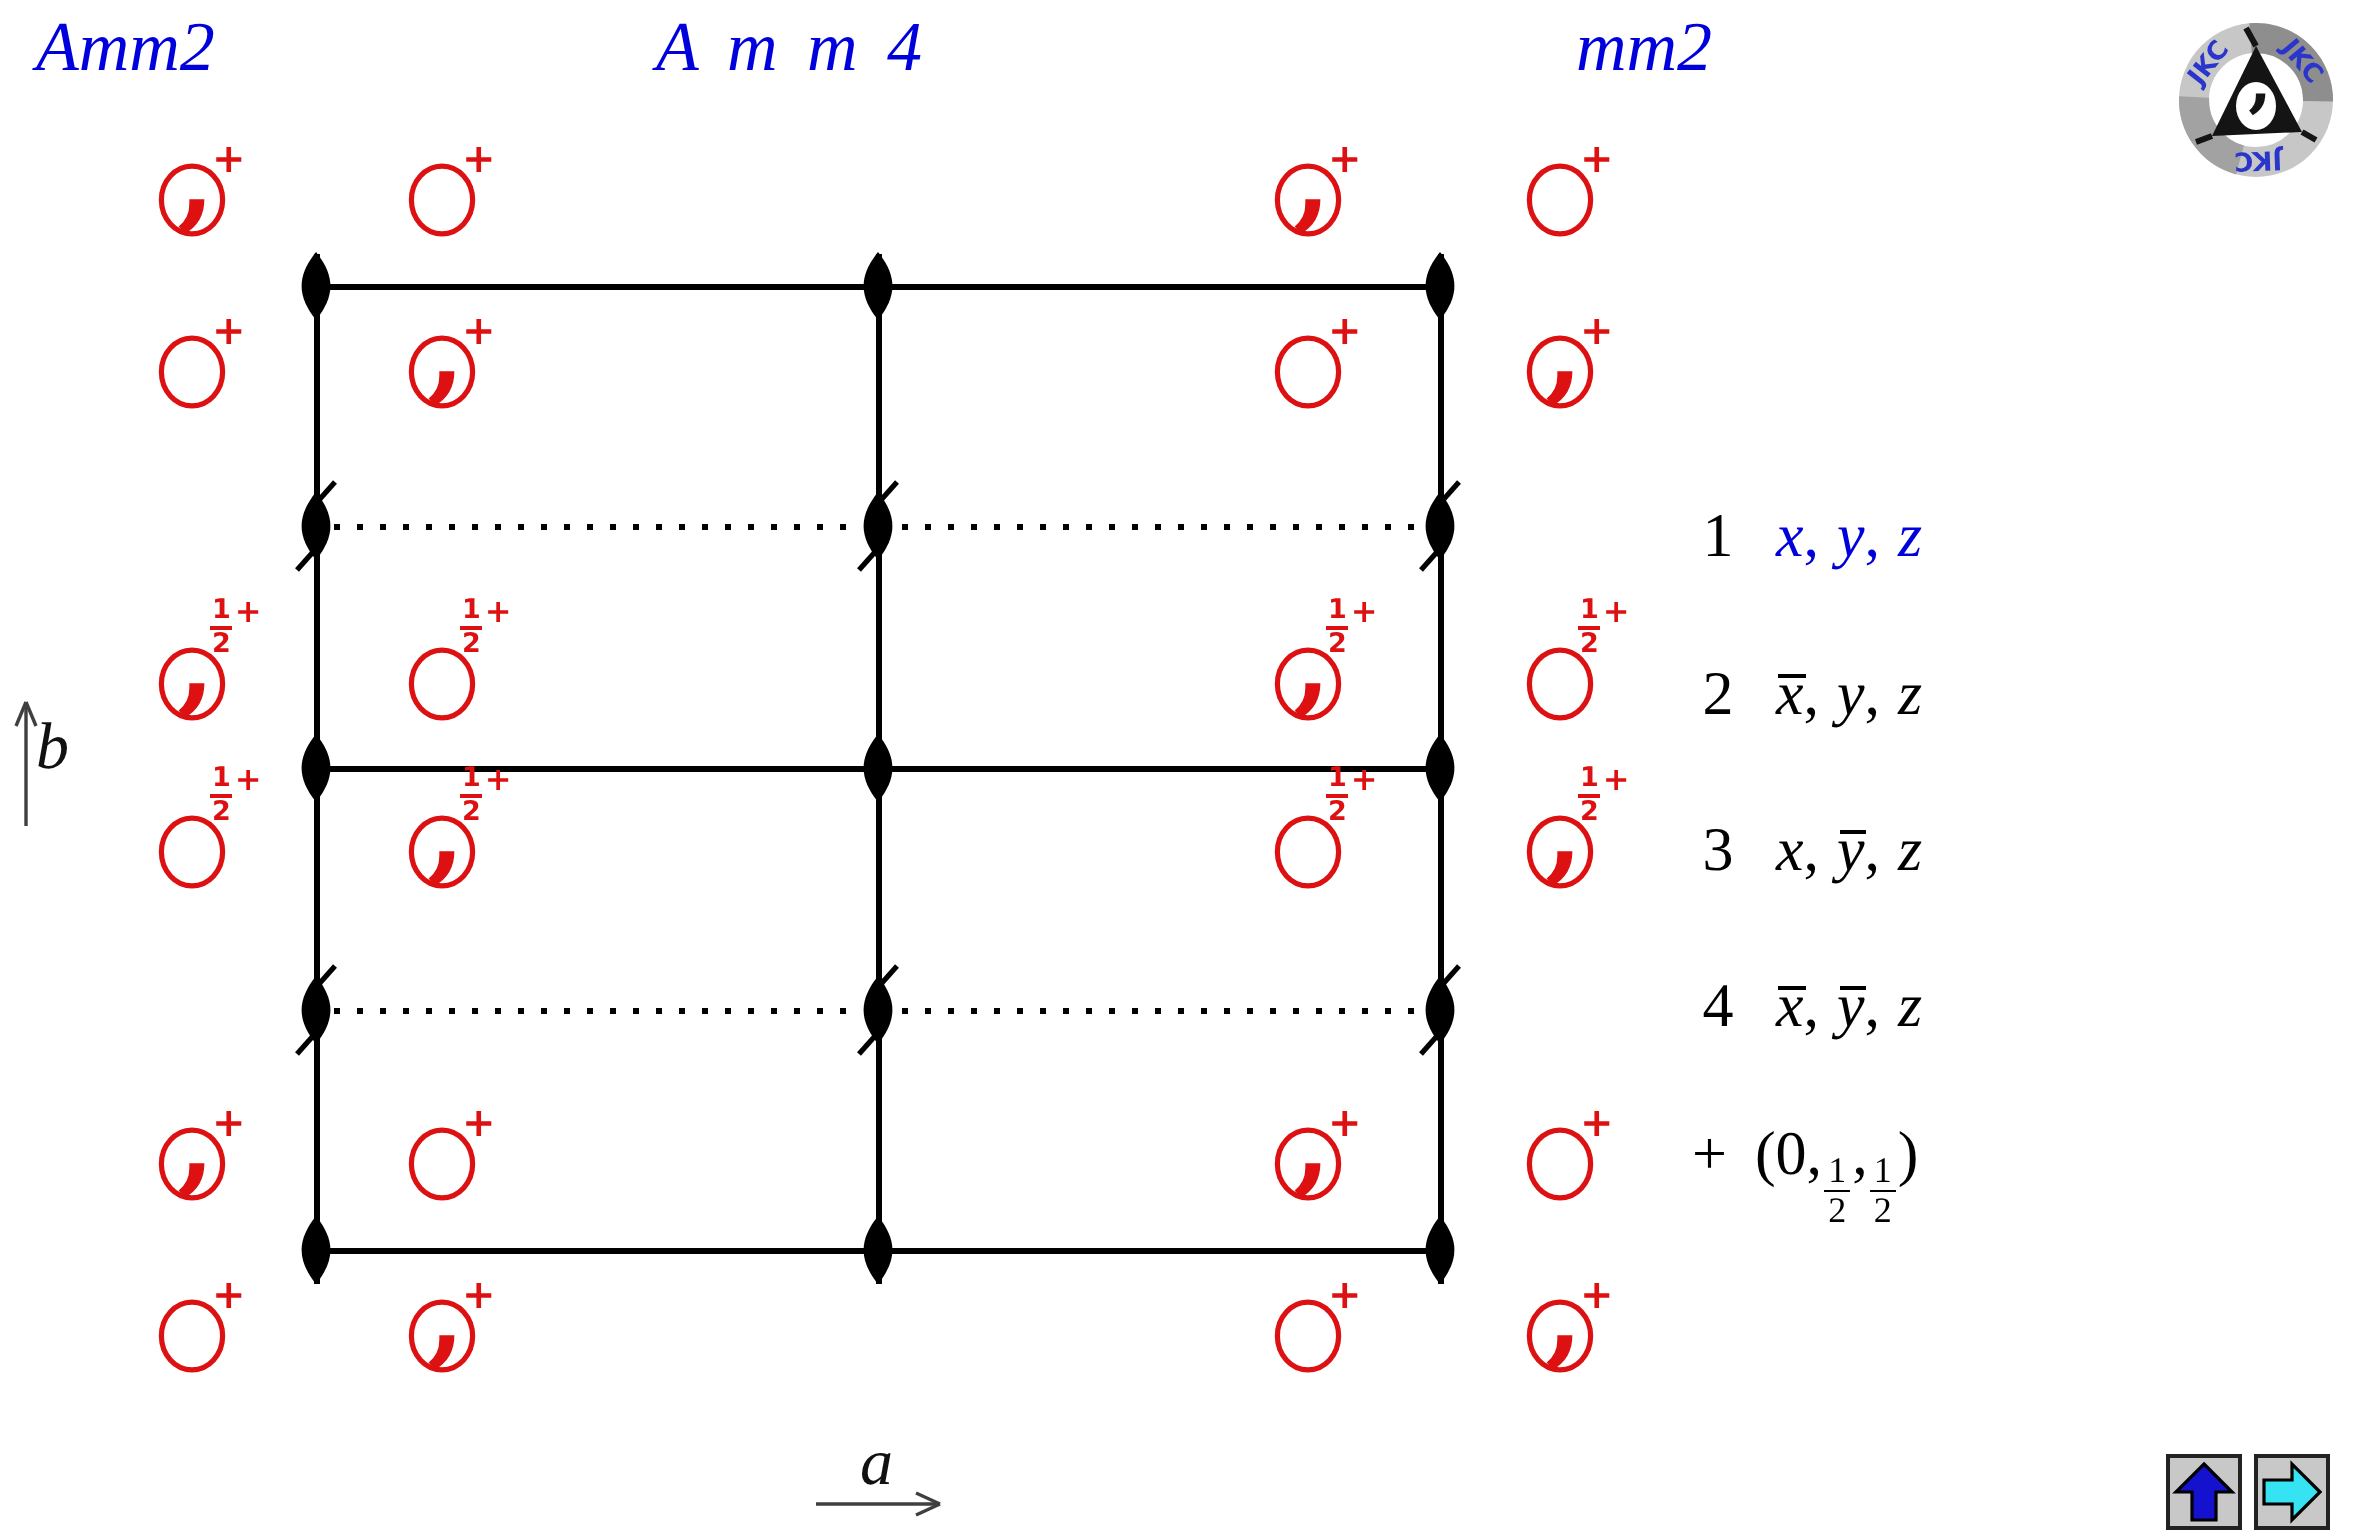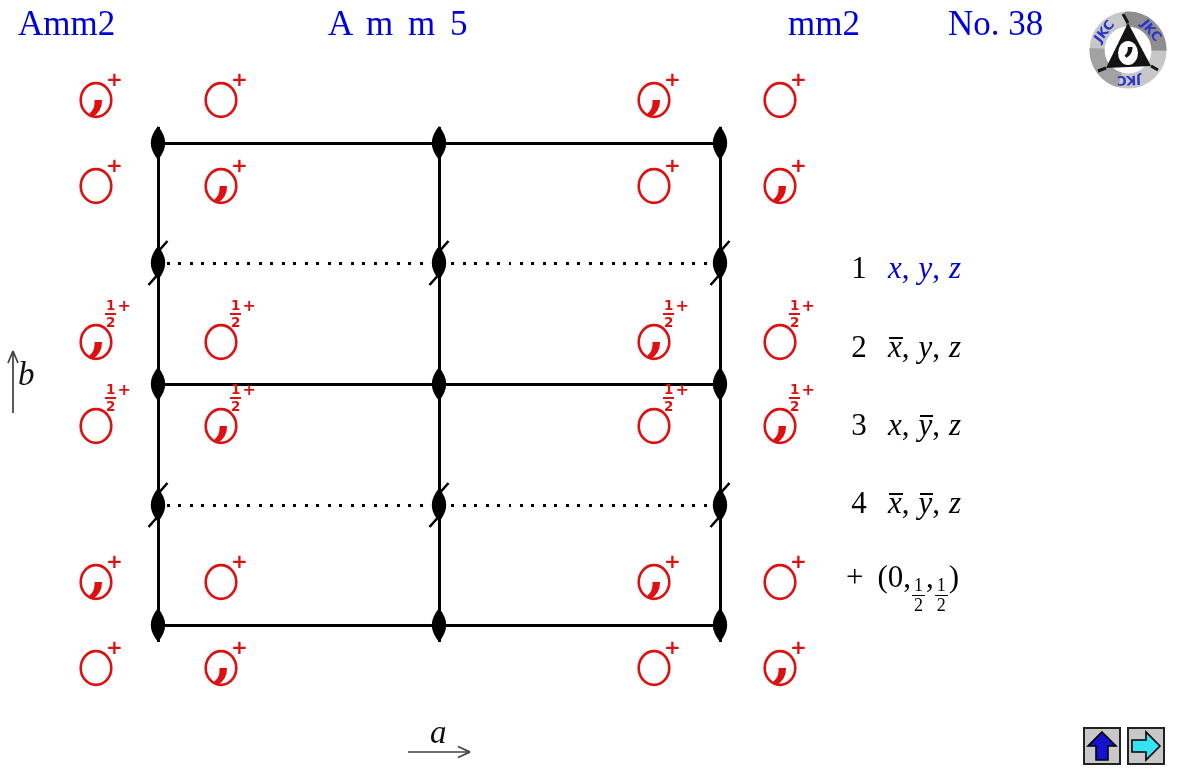--- a/index.html
+++ b/index.html
@@ -1,18 +1,18 @@
 <!DOCTYPE html>
 <html><head>
 <meta charset="utf-8">
 <style>
   html,body{margin:0;padding:0;background:#fff;}
   #stage{position:relative;width:1180px;height:770px;background:#fff;overflow:hidden;
          font-family:"Liberation Serif","DejaVu Serif",serif;}
-  .title{position:absolute;top:4px;font-size:35px;color:#0000dd;white-space:nowrap;}
+  .title{position:absolute;top:4px;font-size:35px;font-style:italic;color:#0000dd;white-space:nowrap;}
   .title.roman{font-style:normal;}
   .vline,.hline{position:absolute;background:#000;}
   .dotline{position:absolute;height:3px;
            background:repeating-linear-gradient(90deg,#000 0 3px,transparent 3px 11.5px);}
   .lens{position:absolute;width:36px;height:56px;}
   .atom{position:absolute;width:44px;height:44px;overflow:visible;}
   .sup{position:absolute;white-space:nowrap;display:flex;align-items:flex-start;color:#dd1111;}
   .sup.plus{left:32px;top:-9px;}
   .sup.half{left:31px;top:-22px;}
   .pl{font:bold 20px "DejaVu Sans",sans-serif;line-height:1;}
@@ -38,23 +38,22 @@
   .navbtn{position:absolute;width:38px;height:38px;background:#c8c8c8;border:2px solid #222;
           box-sizing:border-box;cursor:pointer;padding:0;}
   svg{display:block;}
 </style>
 </head>
 <body>
 
 <div id="stage">
 
   <div class="title" style="left:18px">Amm2</div>
-  <div class="title" style="left:328px;letter-spacing:3px">A m m 5</div>
+  <div class="title" style="left:328px;letter-spacing:3px">A m m 4</div>
   <div class="title" style="left:788px">mm2</div>
-  <div class="title roman" style="left:948px">No. 38</div>
 
   <div style="position:absolute;left:1085px;top:8px">
     <svg width="86" height="84" viewBox="0 0 86 84">
       <g>
         <circle cx="43" cy="42" r="31" fill="none" stroke="#c7c7c7" stroke-width="15"></circle>
         <circle cx="43" cy="42" r="31" fill="none" stroke="#8e8e8e" stroke-width="15" stroke-dasharray="52 143" transform="rotate(-95 43 42)"></circle>
         <circle cx="43" cy="42" r="31" fill="none" stroke="#a2a2a2" stroke-width="15" stroke-dasharray="42 153" transform="rotate(105 43 42)"></circle>
       </g>
       <g font-family="DejaVu Sans,sans-serif" font-size="13" font-weight="bold" fill="#2a35cc" text-anchor="middle">
         <text x="43" y="16" transform="rotate(-52 43 42)">JKC</text>

